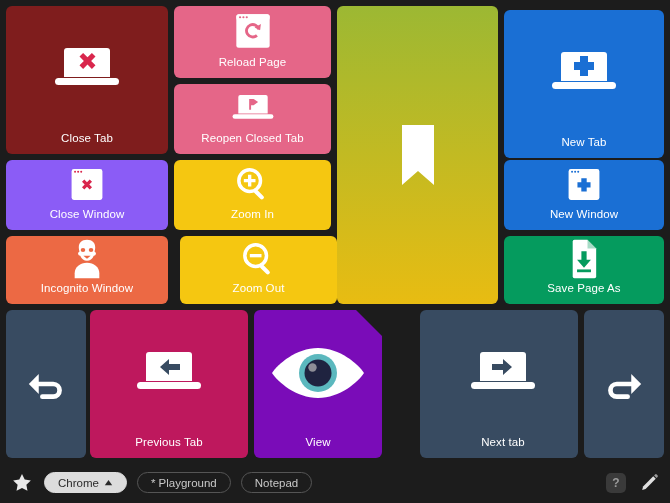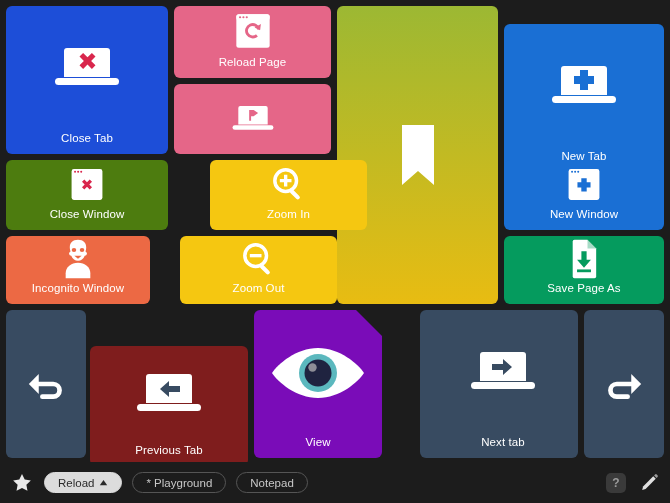--- a/index.html
+++ b/index.html
@@ -97,21 +97,21 @@
     display: flex; align-items: center; justify-content: center;
     margin-right: 10px;
   }
   svg { display: block; }
 </style>
 </head>
 <body>
 
 <div id="app">
   <div id="tiles">
-      <div class="tile" style="left: 6px; top: 6px; width: 162px; height: 148px; background: #1d4ed8;">
+      <div class="tile" style="left: 6px; top: 6px; width: 162px; height: 148px; background: #7f1d1d;">
         <div class="icon-wrap">
           <svg width="72" height="48" viewBox="0 0 72 48">
         <path fill="#ffffff" d="M13 6a3 3 0 0 1 3-3h40a3 3 0 0 1 3 3v26H13z"></path>
         <rect x="4" y="33" width="64" height="7" rx="3.5" fill="#ffffff"></rect>
         <path fill="#D9274D" d="M28.5 11.5l3.6-3.6 4.4 4.4 4.4-4.4 3.6 3.6-4.4 4.4 4.4 4.4-3.6 3.6-4.4-4.4-4.4 4.4-3.6-3.6 4.4-4.4z"></path>
       </svg>
         </div>
         <div class="label">Close Tab</div>
       </div>
       <div class="tile" style="left: 174px; top: 6px; width: 157px; height: 72px; background: rgb(229, 102, 136); align-items: center;">
@@ -131,53 +131,54 @@
         <div class="label">Reload Page</div>
       </div>
       <div class="tile" style="left: 174px; top: 84px; width: 157px; height: 70px; background: rgb(229, 102, 136);">
         <div class="icon-wrap">
           <svg width="46" height="31" viewBox="0 0 72 48">
         <path fill="#ffffff" d="M13 6a3 3 0 0 1 3-3h40a3 3 0 0 1 3 3v26H13z"></path>
         <rect x="4" y="33" width="64" height="7" rx="3.5" fill="#ffffff"></rect>
         <path fill="#E56688" d="M30 26V9h7l7 5-7 5h-4v7z"></path>
       </svg>
         </div>
+        <div class="label">Reopen Closed Tab</div>
       </div>
       <div class="tile" style="left: 337px; top: 6px; width: 161px; height: 298px; background: linear-gradient(rgb(156, 184, 51) 0%, rgb(232, 188, 18) 100%);">
         <div class="icon-wrap">
           <svg width="38" height="62" viewBox="0 0 38 62">
         <path fill="#ffffff" d="M3 1h32v60L19 47 3 61z"></path>
       </svg>
         </div>
       </div>
-      <div class="tile" style="left: 504px; top: 24px; width: 160px; height: 148px; background: rgb(26, 111, 212);">
+      <div class="tile" style="left: 504px; top: 10px; width: 160px; height: 148px; background: rgb(26, 111, 212);">
         <div class="icon-wrap">
           <svg width="72" height="48" viewBox="0 0 72 48">
         <path fill="#ffffff" d="M13 6a3 3 0 0 1 3-3h40a3 3 0 0 1 3 3v26H13z"></path>
         <rect x="4" y="33" width="64" height="7" rx="3.5" fill="#ffffff"></rect>
         <path fill="#1A6FD4" d="M32 7h8v6h6v8h-6v6h-8v-6h-6v-8h6z"></path>
       </svg>
         </div>
         <div class="label">New Tab</div>
       </div>
-      <div class="tile" style="left: 6px; top: 160px; width: 162px; height: 70px; background: #4d7c0f;">
+      <div class="tile" style="left: 6px; top: 160px; width: 162px; height: 70px; background: #8b5cf6;">
         <div class="icon-wrap">
           <svg width="40" height="37" viewBox="0 0 48 48">
         <rect x="4" y="4" width="40" height="40" rx="3" fill="#ffffff"></rect>
         <g fill="#D9274D">
               <circle cx="8.5" cy="7.5" r="1.3"></circle>
               <circle cx="12.5" cy="7.5" r="1.3"></circle>
               <circle cx="16.5" cy="7.5" r="1.3"></circle>
             </g>
         <path fill="#D9274D" d="M17.5 20.5l3-3 3.5 3.5 3.5-3.5 3 3-3.5 3.5 3.5 3.5-3 3-3.5-3.5-3.5 3.5-3-3 3.5-3.5z"></path>
       </svg>
         </div>
         <div class="label">Close Window</div>
       </div>
-      <div class="tile" style="left: 174px; top: 160px; width: 157px; height: 70px; background: rgb(245, 199, 17); margin-left: 36px;">
+      <div class="tile" style="left: 174px; top: 160px; width: 157px; height: 70px; background: rgb(245, 199, 17);">
         <div class="icon-wrap">
           <svg width="40" height="40" viewBox="0 0 48 48">
         <circle cx="20" cy="20" r="13" fill="none" stroke="#ffffff" stroke-width="4.2"></circle>
         <path fill="#ffffff" d="M18 13h4v5h5v4h-5v5h-4v-5h-5v-4h5z"></path>
         <rect x="28.5" y="29" width="5" height="15" rx="2.5" fill="#ffffff" transform="rotate(-45 31 36.5)"></rect>
       </svg>
         </div>
         <div class="label">Zoom In</div>
       </div>
       <div class="tile" style="left: 504px; top: 160px; width: 160px; height: 70px; background: rgb(26, 111, 212);">
@@ -187,21 +188,21 @@
         <g fill="#1A6FD4">
               <circle cx="8.5" cy="7.5" r="1.3"></circle>
               <circle cx="12.5" cy="7.5" r="1.3"></circle>
               <circle cx="16.5" cy="7.5" r="1.3"></circle>
             </g>
         <path fill="#1A6FD4" d="M20.5 16h7v5h5v7h-5v5h-7v-5h-5v-7h5z"></path>
       </svg>
         </div>
         <div class="label">New Window</div>
       </div>
-      <div class="tile" style="left: 6px; top: 236px; width: 144px; height: 68px; background: rgb(236, 105, 68);">
+      <div class="tile" style="left: 6px; top: 236px; width: 162px; height: 68px; background: rgb(236, 105, 68);">
         <div class="icon-wrap">
           <svg width="38" height="42" viewBox="0 0 40 46">
         <path fill="#ffffff" d="M20 2c-6 0-9 3.5-9 8.5 0 1.6.3 3 .8 4.2-1 .5-1.6 1.3-1.6 2.3 0 1.3 1 2.3 2.4 2.5C14.2 23 16.7 25 20 25s5.8-2 7.4-5.5c1.4-.2 2.4-1.2 2.4-2.5 0-1-.6-1.8-1.6-2.3.5-1.2.8-2.6.8-4.2C29 5.5 26 2 20 2z"></path>
         <path fill="#ffffff" d="M20 27c-7.5 0-13.5 4.8-13.5 11.5V44h27v-5.5C33.5 31.8 27.5 27 20 27z"></path>
         <ellipse cx="15.6" cy="13.2" rx="2.5" ry="2.2" fill="#EC6944"></ellipse>
         <ellipse cx="24.4" cy="13.2" rx="2.5" ry="2.2" fill="#EC6944"></ellipse>
         <path fill="#EC6944" d="M16 19.5h8l-4 3.2z"></path>
       </svg>
         </div>
         <div class="label">Incognito Window</div>
@@ -228,21 +229,21 @@
         <div class="label">Save Page As</div>
       </div>
       <div class="tile no-label" style="left: 6px; top: 310px; width: 80px; height: 148px; background: rgb(56, 75, 97);">
         <div class="icon-wrap">
           <svg width="44" height="38" viewBox="0 0 48 42">
         <path fill="none" stroke="#ffffff" stroke-width="5.2" stroke-linecap="round" d="M12 21h20a7 7 0 0 1 0 14H20"></path>
         <path fill="#ffffff" d="M16 10l-11 11 11 11z"></path>
       </svg>
         </div>
       </div>
-      <div class="tile" style="left: 90px; top: 310px; width: 158px; height: 120px; background: #7f1d1d; margin-top: 36px;">
+      <div class="tile" style="left: 90px; top: 310px; width: 158px; height: 148px; background: #be185d;">
         <div class="icon-wrap">
           <svg width="72" height="48" viewBox="0 0 72 48">
         <path fill="#ffffff" d="M13 6a3 3 0 0 1 3-3h40a3 3 0 0 1 3 3v26H13z"></path>
         <rect x="4" y="33" width="64" height="7" rx="3.5" fill="#ffffff"></rect>
         <path fill="#384B61" d="M27 18l9-8v5h11v6H36v5z"></path>
       </svg>
         </div>
         <div class="label">Previous Tab</div>
       </div>
       <div class="tile cut-corner" style="left: 254px; top: 310px; width: 128px; height: 148px; background: rgb(122, 12, 184);">
@@ -277,21 +278,21 @@
     </div>
 
   <div id="bottombar">
     <div class="star-btn">
       <svg width="22" height="22" viewBox="0 0 24 24">
           <path fill="#e8e8e8" d="M12 2.2l2.95 6.1 6.7.9-4.87 4.66 1.2 6.64L12 17.35 6.02 20.5l1.2-6.64L2.35 9.2l6.7-.9z"></path>
         </svg>
     </div>
     <div id="chips" style="display:flex;align-items:center;">
         <div class="chip active">
-          <span>Reload</span>
+          <span>Chrome</span>
           <span style="display: flex;">
             <svg width="9" height="7" viewBox="0 0 10 8">
               <path fill="#2a2a2a" d="M5 1l4.2 6H0.8z"></path>
             </svg>
           </span>
         </div>
         <div class="chip idle">
           <span>* Playground</span>
         </div>
         <div class="chip idle">

